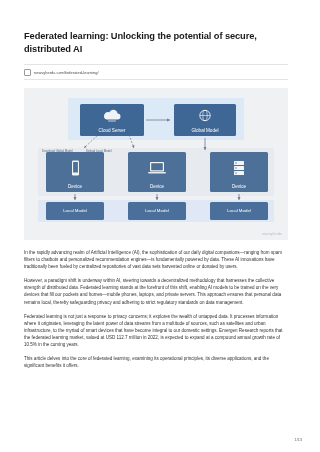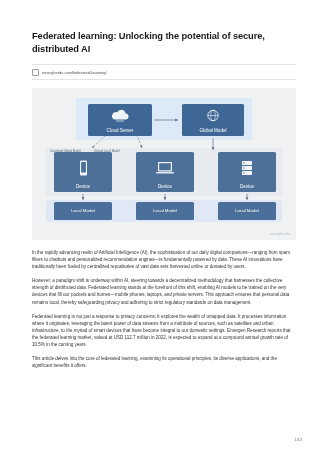--- a/index.html
+++ b/index.html
@@ -15,21 +15,21 @@
   }
   .page {
     position: relative;
     width: 320px;
     height: 452px;
     background: #ffffff;
     box-sizing: border-box;
   }
   .content {
     position: absolute;
-    left: 32px;
+    left: 24px;
     top: 30px;
     width: 264px;
   }
   .title {
     font-size: 9.3px;
     font-weight: bold;
     color: #1a1a1a;
     line-height: 12.5px;
     letter-spacing: -0.1px;
     margin: 0 0 9px 0;

